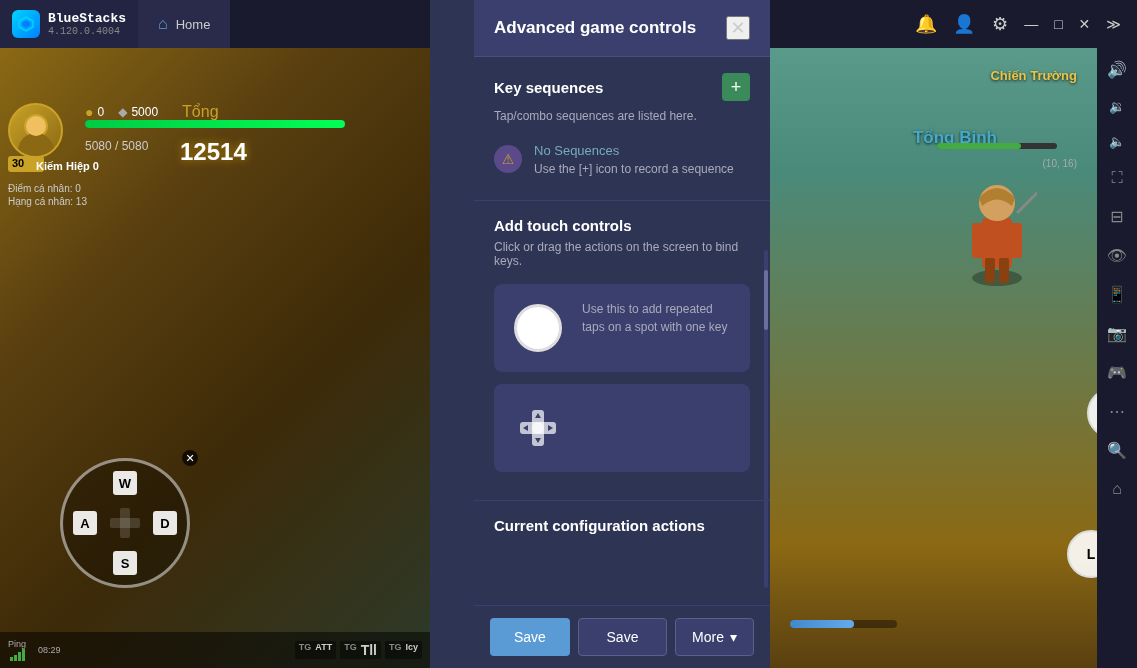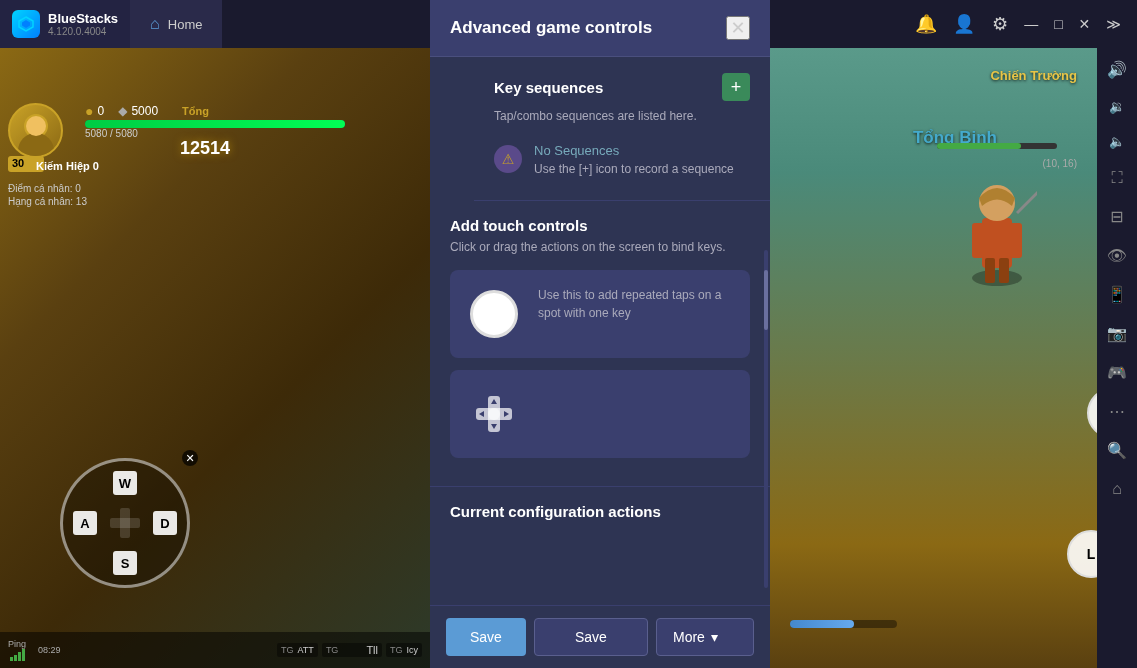--- a/index.html
+++ b/index.html
@@ -239,20 +239,21 @@
     
     .modal-panel {
       position: absolute;
       top: 0; left: 430px;
       width: 340px;
       height: 100%;
       background: #2e3453;
       z-index: 20;
       display: flex;
       flex-direction: column;
+      padding-left: 44px;
     }
 
     .modal-header {
       background: #3a3f6e;
       padding: 16px 20px;
       display: flex;
       align-items: center;
       justify-content: space-between;
       border-bottom: 1px solid #4a4f7e;
     }
@@ -281,21 +282,20 @@
     }
 
     .modal-body::-webkit-scrollbar { width: 6px; }
     .modal-body::-webkit-scrollbar-track { background: #2e3453; }
     .modal-body::-webkit-scrollbar-thumb { background: #5a5f8e; border-radius: 3px; }
 
     
     .section {
       padding: 16px 20px;
       border-bottom: 1px solid #3a3f6e;
-      margin-left: 44px;
     }
 
     .section-header {
       display: flex;
       align-items: center;
       justify-content: space-between;
       margin-bottom: 8px;
     }
 
     .section-title {
@@ -502,42 +502,42 @@
       width: 4px;
       height: 60px;
       background: #6a6f9e;
       border-radius: 2px;
       position: absolute;
       top: 20px;
     }
 
     .battle-row {
       display: flex;
-      align-items: center;
       gap: 4px;
       background: rgba(0,0,0,0.4);
       padding: 1px 4px;
       border-radius: 2px;
+      font-weight: bold;
     }
 
   </style>
 </head>
 <body>
 
 <div class="game-bg"></div>
 
 <div class="top-bar">
   <div class="bluestacks-logo">
     <div class="logo-icon">
       <svg width="18" height="18" viewBox="0 0 18 18">
         <polygon points="9,2 16,6 16,12 9,16 2,12 2,6" fill="none" stroke="#00d4ff" stroke-width="1.5"></polygon>
         <polygon points="9,5 13,7.5 13,10.5 9,13 5,10.5 5,7.5" fill="#0080ff"></polygon>
       </svg>
     </div>
-    <div style="display:flex;flex-direction:column;">
+    <div style="display:flex;flex-direction:column;font-family:Liberation Mono, monospace;">
       <span class="logo-text">BlueStacks</span>
       <span class="logo-version">4.120.0.4004</span>
     </div>
   </div>
   <div class="home-tab">
     <span class="home-icon">⌂</span>
     <span>Home</span>
   </div>
   <div class="top-right-icons">
     <span>🔔</span>
@@ -560,31 +560,31 @@
     </svg>
   </div>
   <div class="hud-level" style="position:absolute;top:108px;left:8px;background:#c9a227;color:#000;font-weight:bold;font-size:11px;padding:1px 4px;border-radius:3px;">30</div>
   <div style="position:absolute;top:112px;left:36px;color:#fff;font-size:11px;font-weight:bold;">Kiếm Hiệp 0</div>
 
   <div style="position:absolute;top:55px;left:85px;display:flex;align-items:center;gap:4px;">
     <span style="color:#c9a227;font-size:14px;">●</span>
     <span style="color:#fff;font-size:12px;">0</span>
     <span style="color:#aaa;font-size:12px;margin-left:10px;">◆</span>
     <span style="color:#fff;font-size:12px;">5000</span>
-    <span style="color:#c9a227;font-size:11px;margin-left:20px;font-weight:bold;">Tổng</span>
+    <span style="color:#c9a227;font-size:16px;margin-left:20px;">Tổng</span>
   </div>
 
   <div style="position:absolute;top:72px;left:85px;width:260px;">
     <div class="health-bar-bg">
       <div class="health-bar-fill" style="width:100%;"></div>
     </div>
-    <div style="color:#ccc;font-size:10px;margin-top:0;">5080 / 5080</div>
-  </div>
-
-  <div style="position:absolute;top:90px;left:180px;color:#fff;font-size:18px;font-weight:bold;text-shadow:0 0 8px rgba(255,200,0,0.5);">12514</div>
+    <div style="color:#ccc;font-size:12px;margin-top:11px;">5080 / 5080</div>
+  </div>
+
+  <div style="position:absolute;top:90px;left:180px;color:#fff;font-size:24px;font-weight:bold;text-shadow:0 0 8px rgba(255,200,0,0.5);">12514</div>
 
   <div style="position:absolute;top:135px;left:8px;color:#ccc;font-size:10px;">Điểm cá nhân: 0</div>
   <div style="position:absolute;top:148px;left:8px;color:#ccc;font-size:10px;">Hạng cá nhân: 13</div>
 
   <div class="game-circle-control">
 
     <div class="close-x">✕</div>
     <div class="dpad-bg">
       <div class="dpad-key up">W</div>
       <div class="dpad-key down">S</div>
@@ -609,21 +609,21 @@
       </div>
     </div>
     <div style="color:#aaa;font-size:9px;">08:29</div>
     <div style="margin-left:auto;display:flex;gap:4px;">
       <div class="battle-row">
         <span style="color:#888;font-size:9px;">TG</span>
         <span style="color:#ccc;font-size:9px;">ATT</span>
       </div>
       <div class="battle-row">
         <span style="color:#888;font-size:9px;">TG</span>
-        <span style="color:#ccc;font-size:11px;margin-left:24px;">Tll</span>
+        <span style="color:#ccc;font-size:14px;">Tll</span>
       </div>
       <div class="battle-row">
         <span style="color:#888;font-size:9px;">TG</span>
         <span style="color:#ccc;font-size:9px;">Icy</span>
       </div>
     </div>
   </div>
 </div>
 
 <div style="position:absolute;top:48px;left:770px;right:40px;bottom:0;overflow:hidden;">

